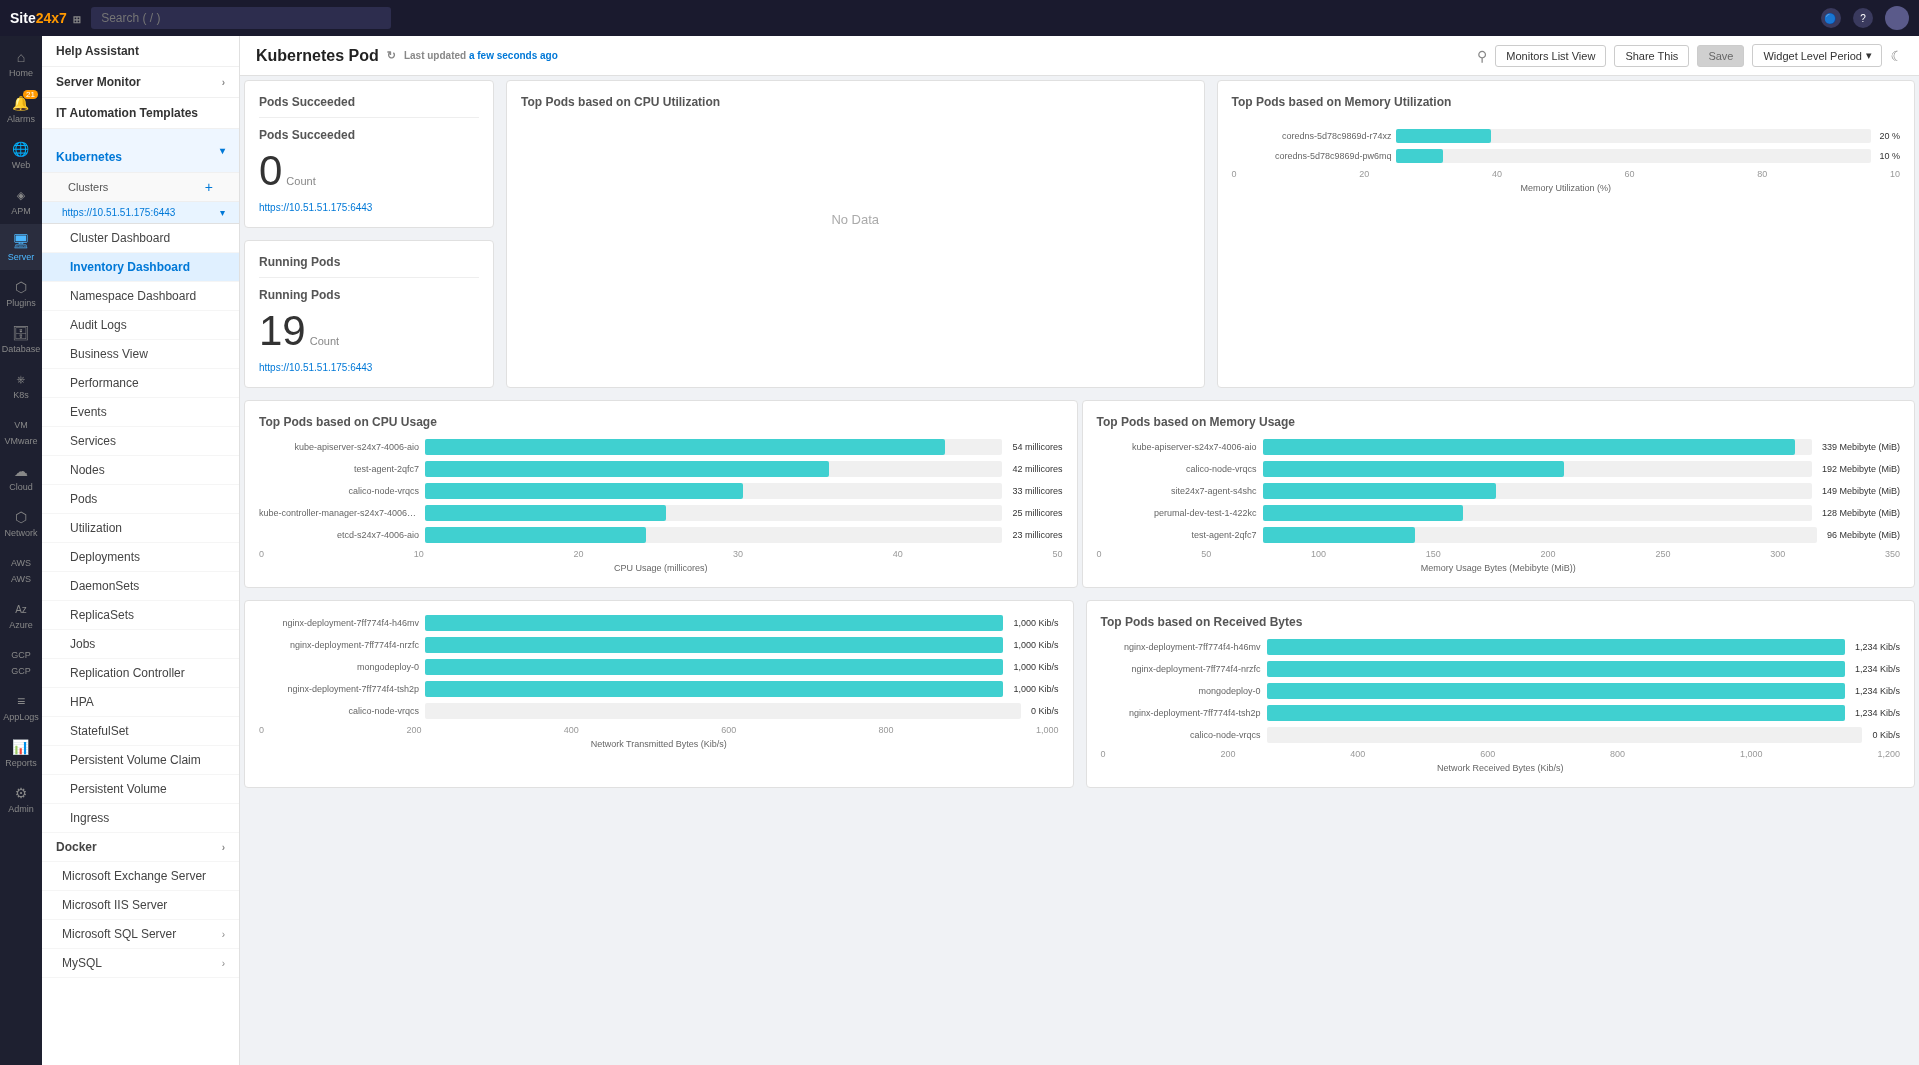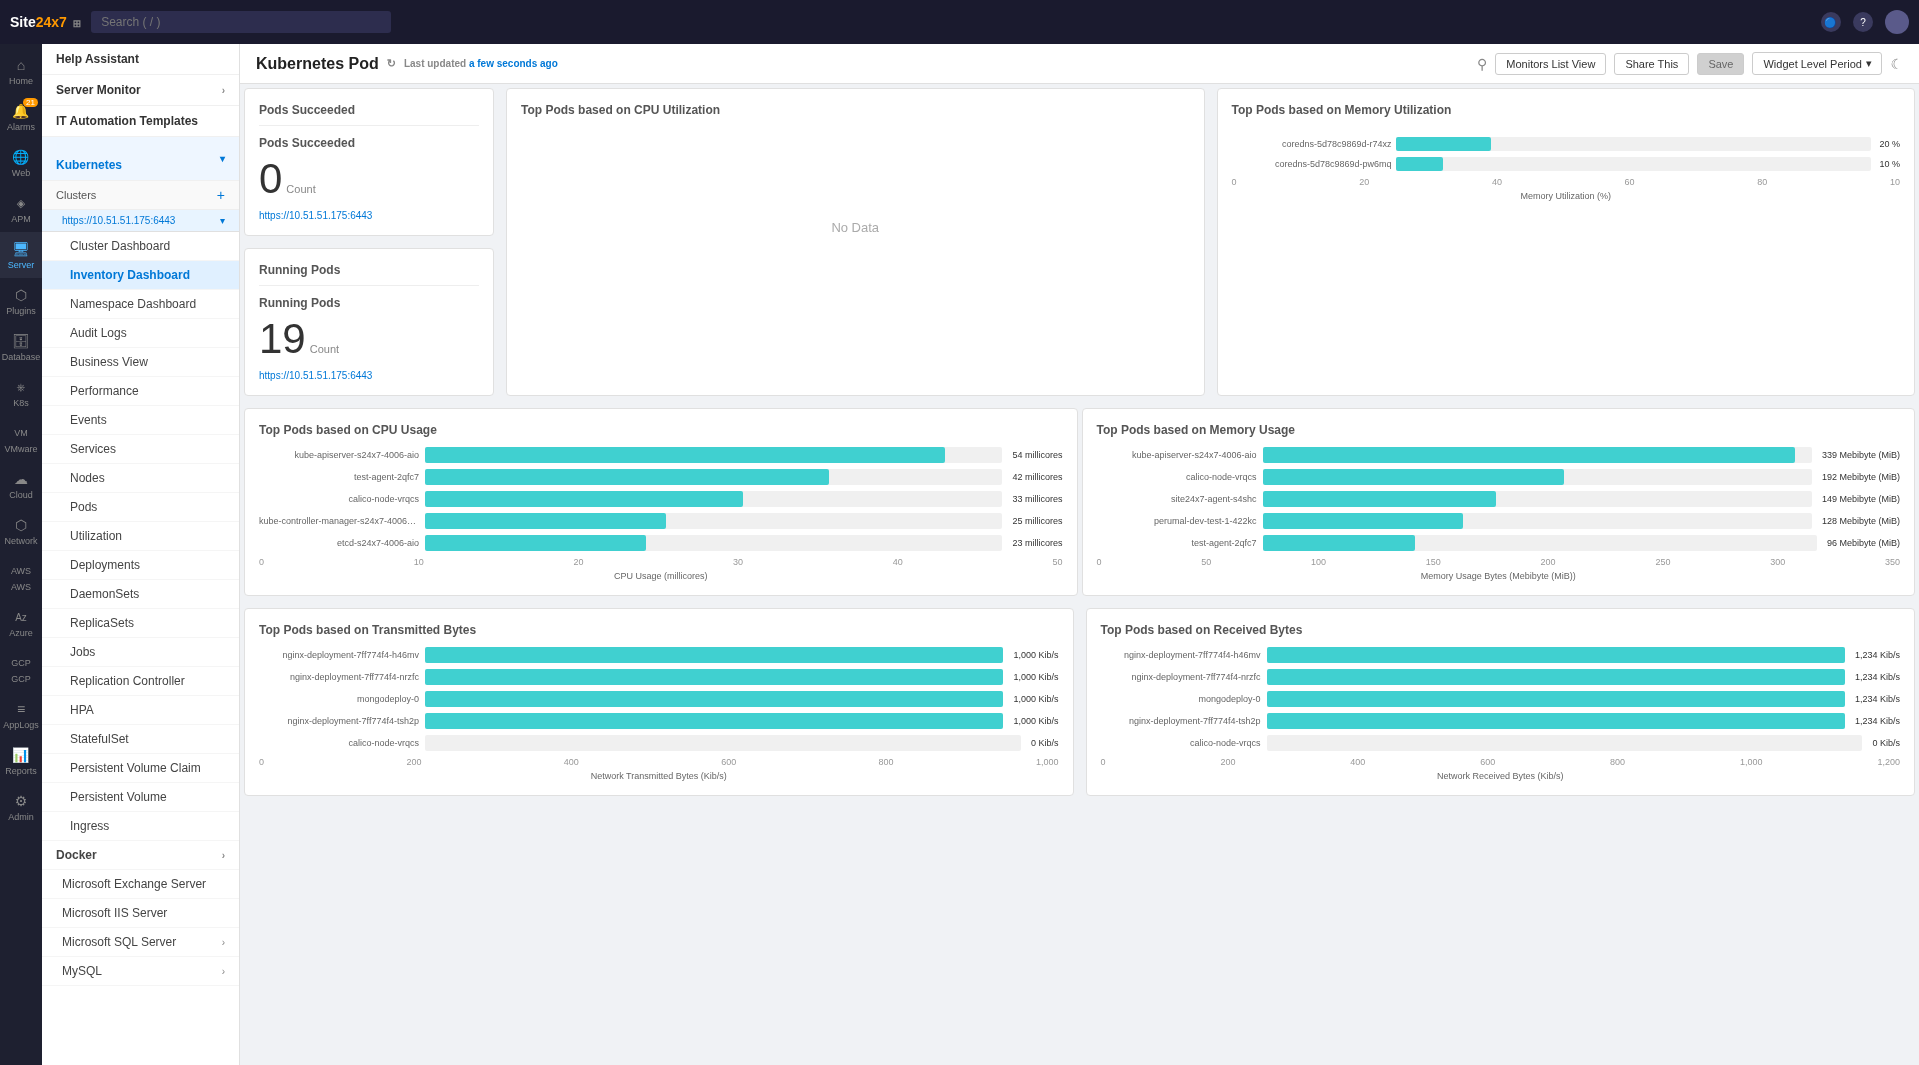--- a/index.html
+++ b/index.html
@@ -1,40 +1,40 @@
 <!DOCTYPE html>
 <html><head>
   <meta charset="utf-8">
   <style>
     * { margin: 0; padding: 0; box-sizing: border-box; }
     body { font-family: -apple-system, BlinkMacSystemFont, 'Segoe UI', Arial, sans-serif; font-size: 12px; background: #f0f2f5; color: #333; display: flex; flex-direction: column; height: 1065px; overflow: hidden; }
 
     
-    .topbar { background: #1a1a2e; height: 44px; display: flex; align-items: center; padding: 0 10px; gap: 10px; flex-shrink: 0; }
+    .topbar { background: #1a1a2e; height: 36px; display: flex; align-items: center; padding: 0 10px; gap: 10px; flex-shrink: 0; }
     .topbar-search { background: #2d2d4e; border: none; border-radius: 3px; color: #aaa; padding: 4px 10px; width: 300px; font-size: 12px; }
     .topbar-right { margin-left: auto; display: flex; align-items: center; gap: 12px; color: #ccc; }
     .topbar-icon { width: 20px; height: 20px; background: #3a3a5e; border-radius: 50%; display: flex; align-items: center; justify-content: center; color: white; font-size: 10px; cursor: pointer; }
     .topbar-avatar { width: 24px; height: 24px; background: #5a5a8a; border-radius: 50%; }
 
     
     .main-layout { display: flex; flex: 1; overflow: hidden; }
 
     
     .icon-sidebar { width: 42px; background: #1e2030; display: flex; flex-direction: column; align-items: center; padding-top: 4px; flex-shrink: 0; }
     .icon-sidebar-item { width: 42px; height: 46px; display: flex; flex-direction: column; align-items: center; justify-content: center; color: #888; font-size: 9px; cursor: pointer; gap: 2px; }
     .icon-sidebar-item:hover, .icon-sidebar-item.active { color: #4db8ff; background: #2a2d3e; }
     .icon-sidebar-item .icon-shape { width: 18px; height: 18px; display: flex; align-items: center; justify-content: center; font-size: 14px; }
 
     
     .nav-sidebar { width: 198px; background: #fff; border-right: 1px solid #e0e0e0; overflow-y: auto; flex-shrink: 0; }
     .nav-section-header { padding: 8px 14px; font-size: 12px; font-weight: 600; color: #333; display: flex; align-items: center; justify-content: space-between; cursor: pointer; border-bottom: 1px solid #f0f0f0; }
     .nav-item { padding: 7px 14px 7px 20px; font-size: 12px; color: #444; cursor: pointer; border-bottom: 1px solid #f5f5f5; display: flex; align-items: center; justify-content: space-between; }
     .nav-item.active { background: #e0f0ff; color: #0078d7; font-weight: 600; }
     .nav-item.indent { padding-left: 28px; }
-    .nav-cluster-header { padding: 6px 14px; font-size: 11px; color: #555; display: flex; align-items: center; justify-content: space-between; background: #f9f9f9; border-bottom: 1px solid #eee; }
+    .nav-cluster-header { padding: 6px 26px; font-size: 11px; color: #555; display: flex; align-items: center; justify-content: space-between; background: #f9f9f9; border-bottom: 1px solid #eee; }
     .nav-cluster-url { padding: 5px 14px 5px 20px; font-size: 11px; color: #0078d7; background: #e8f4ff; border-bottom: 1px solid #e0e0e0; display: flex; align-items: center; justify-content: space-between; cursor: pointer; font-weight: 500; }
     .nav-add-btn { color: #0078d7; font-size: 14px; cursor: pointer; }
 
     
     .content-area { flex: 1; overflow-y: auto; overflow-x: hidden; background: #f0f2f5; }
 
     
     .content-header { background: white; padding: 8px 16px; display: flex; align-items: center; justify-content: space-between; border-bottom: 1px solid #e0e0e0; flex-shrink: 0; }
     .content-title { font-size: 16px; font-weight: 600; color: #222; display: flex; align-items: center; gap: 8px; }
     .content-updated { font-size: 10px; color: #888; }
@@ -483,21 +483,20 @@
               <span class="chart-axis-label">250</span>
               <span class="chart-axis-label">300</span>
               <span class="chart-axis-label">350</span>
             </div>
           <div class="chart-xlabel">Memory Usage Bytes (Mebibyte (MiB))</div>
         </div>
       </div>
 
       <div class="bottom-row">
         <div class="chart-card mid-chart">
-          <div class="chart-card-title">Top Pods based on Transmitted Bytes</div>
           <div class="bar-chart" id="tx-bars">
               <div class="bar-row">
                 <div class="bar-label" style="width: 160px;">nginx-deployment-7ff774f4-h46mv</div>
                 <div class="bar-container">
                   <div class="bar-fill" style="width: 100%; min-width: 2px;"></div>
                 </div>
                 <span class="bar-value">1,000 Kib/s</span>
               </div>
               <div class="bar-row">
                 <div class="bar-label" style="width: 160px;">nginx-deployment-7ff774f4-nrzfc</div>

